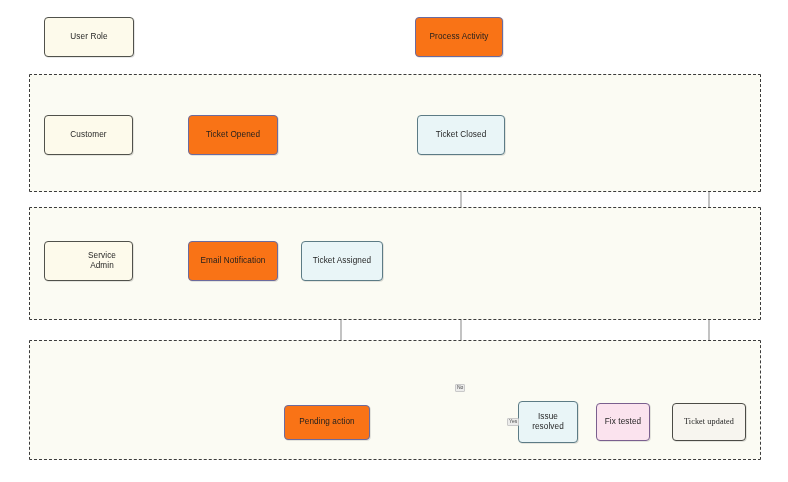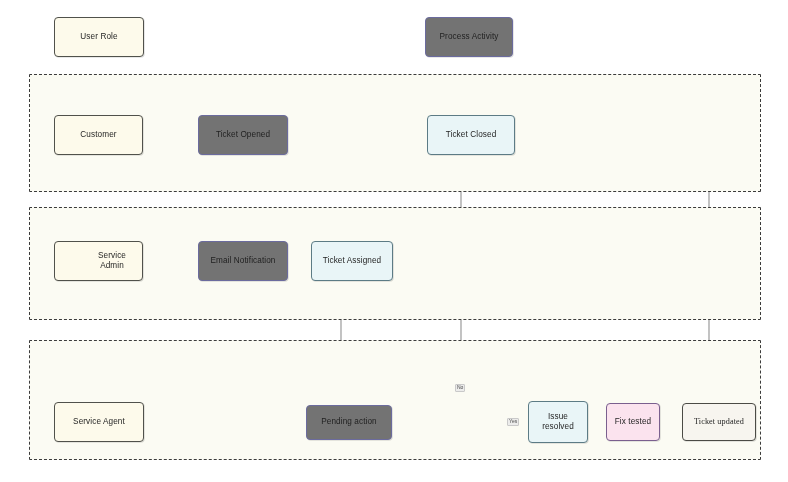--- a/index.html
+++ b/index.html
@@ -45,31 +45,30 @@
     align-items: center;
     justify-content: center;
     text-align: center;
     border-radius: 4px;
     font-size: 8.2px;
     line-height: 1.25;
     color: #1f1f1f;
     letter-spacing: .1px;
     padding: 2px 4px;
     box-shadow: 0.8px 0.8px 0 rgba(0,0,0,0.12);
-    margin-left: 10px;
   }
   .node span { display: block; }
 
   
   .role {           
     background: #fdfaeb;
     border: 1.3px solid #50514b;
   }
   .process {        
-    background: #737373;
+    background: #f97316;
     border: 1.3px solid #6b6b9e;
     text-align: right;
   }
   .state {          
     background: #e9f5f7;
     border: 1.3px solid #5c7b85;
   }
   .alert {          
     background: #fce5de;
     border: 1.3px solid #9b6a60;
@@ -197,24 +196,21 @@
   </div>
   <div class="node process" style="left:188px; top:241px; width:90px; height:40px;">
     <span>Email Notification</span>
   </div>
   <div class="node state" style="left:301px; top:241px; width:82px; height:40px;">
     <span>Ticket Assigned</span>
   </div>
 
   <div class="lane" style="left:29px; top:340px; width:732px; height:120px;"></div>
 
-  <div class="node role" style="left:44px; top:402px; width:90px; height:40px;">
-    <span>Service Agent</span>
-  </div>
-  <div class="node process" style="left:296px; top:405px; width:86px; height:35px;">
+  <div class="node process" style="left:284px; top:405px; width:86px; height:35px;">
     <span>Pending action</span>
   </div>
 
 
   <div class="node state" style="left:518px; top:401px; width:60px; height:42px; flex-direction:column;">
     <span>Issue</span>
     <span>resolved</span>
   </div>
 
   <div class="node pink" style="left:596px; top:403px; width:54px; height:38px;">

